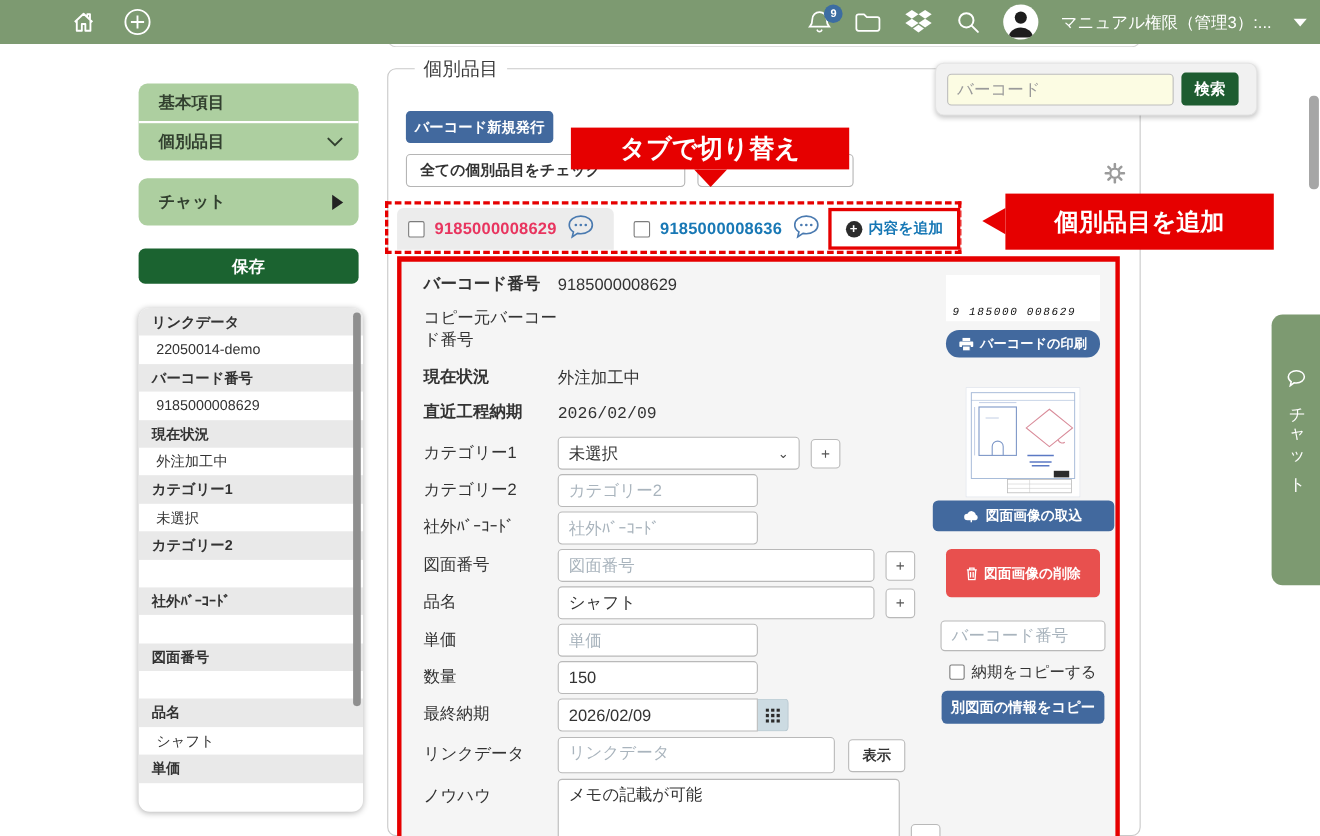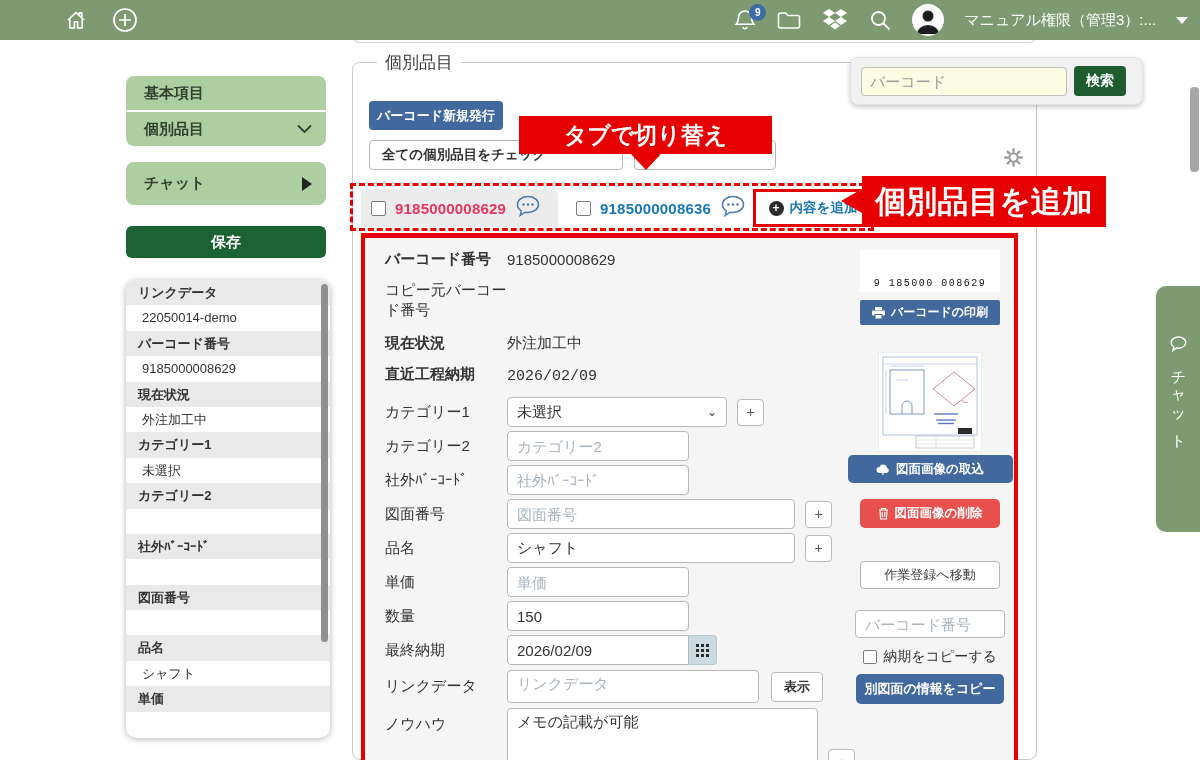--- a/index.html
+++ b/index.html
@@ -105,30 +105,30 @@
     border-radius:0 4px 4px 0; cursor:pointer; display:flex; align-items:center; justify-content:center; }
   .ta { border:1px solid #b9b9b9; border-radius:4px; background:#fff; font-size:15px; color:#333;
     padding:4px 9px; resize:none; font-family:inherit; }
   .show-btn { height:30px; padding:0 12px; background:#fff; border:1px solid #b9b9b9; border-radius:4px;
     font-size:13px; font-weight:bold; color:#333; margin-left:12px; cursor:pointer; }
 
   
   .right-col { position:absolute; right:8px; top:0; width:152px; display:flex; flex-direction:column;
     align-items:center; }
   .bc-card { margin-top:12px; width:140px; height:42px; background:#fff; padding:2px 6px 1px;
-    display:flex; flex-direction:column; align-items:center; }
+    display:flex; align-items:flex-end;font-style:italic; }
   .bc-bars { height:25px; background:repeating-linear-gradient(90deg,
       #111 0 2px,#fff 2px 3px,#111 3px 4px,#fff 4px 7px,#111 7px 8px,#fff 8px 9px,
       #111 9px 12px,#fff 12px 14px,#111 14px 15px,#fff 15px 16px,#111 16px 18px,#fff 18px 21px); }
   .bc-digits { font-family:"Liberation Mono","DejaVu Sans Mono",monospace; font-size:10px; color:#111;
     letter-spacing:1.5px; text-align:center; line-height:13px; white-space:nowrap; }
-  .print-btn { margin-top:8px; width:140px; height:25px; font-size:12px; border-radius:2px; }
+  .print-btn { margin-top:8px; width:140px; height:25px; font-size:12px; border-radius:12px; }
   .drawing { margin-top:27px; }
   .import-btn { margin-top:3px; width:165px; height:28px; font-size:12.5px; border-radius:5px;align-items:center; }
-  .delete-btn { margin-top:16px; width:140px; height:29px; font-size:12.5px; border-radius:5px;
+  .delete-btn { margin-top:16px; width:140px; height:44px; font-size:12.5px; border-radius:5px;
     background:#e8504e; color:#fff; border:none; font-weight:bold; display:flex; align-items:center;
     justify-content:center; gap:6px; cursor:pointer; }
   .move-btn { margin-top:33px; width:140px; height:28px; background:#fff; border:1px solid #b5b5b5;
     border-radius:4px; font-size:13px; color:#444; cursor:pointer; }
   .bc-input { margin-top:21px; width:150px; height:28px; }
   .copy-row { margin-top:10px; display:flex; align-items:center; gap:6px; font-size:14px; color:#333;
     white-space:nowrap; }
   .copy-row .cbx { width:14px; height:14px; margin:0; }
   .copy-btn { margin-top:8px; width:148px; height:30px; font-size:13px; border-radius:5px; }
 
@@ -143,21 +143,21 @@
     font-size:14px; font-weight:bold; cursor:pointer; }
 
   .gear { position:absolute; left:1004px; top:148px; z-index:8; cursor:pointer; }
 
   
   .callout { background:#e60000; color:#fff; font-weight:bold; display:flex; align-items:center;
     justify-content:center; z-index:30; }
   .co-tab { position:absolute; left:519px; top:116px; width:253px; height:38px; font-size:23px; }
   .co-tab .tri-down { position:absolute; left:112px; top:38px; width:0; height:0;
     border-left:15px solid transparent; border-right:15px solid transparent; border-top:16px solid #e60000; }
-  .co-add { position:absolute; left:862px; top:176px; width:244px; height:51px; font-size:31px; }
+  .co-add { position:absolute; left:914px; top:176px; width:244px; height:51px; font-size:22px; }
   .co-add .tri-left { position:absolute; left:-21px; top:13px; width:0; height:0;
     border-top:12px solid transparent; border-bottom:12px solid transparent;
     border-right:21px solid #e60000; }
 
   
   .chat-tab { position:absolute; left:1156px; top:286px; width:44px; height:246px; background:#7d9a71;
     border-radius:10px 0 0 10px; display:flex; flex-direction:column; align-items:center; gap:8px;
     padding-top:50px; cursor:pointer; z-index:20; }
   .chat-tab .vtxt { writing-mode:vertical-rl; color:#fff; font-size:15px; letter-spacing:4px; }
   .page-thumb { position:absolute; left:1190px; top:87px; width:9px; height:85px; background:#a6a6a6;
@@ -430,21 +430,20 @@
           <path d="M7 12 V6.5 M4.8 8.6 L7 6.3 l2.2 2.3" stroke="#fff" stroke-width="1.3" fill="none"></path>
         </svg>
         <span>図面画像の取込</span>
       </button>
       <button class="delete-btn">
         <svg width="11" height="13" viewBox="0 0 11 13" fill="none" stroke="#fff" stroke-width="1.2">
           <path d="M1 3 h9 M3.5 3 V1.5 h4 V3 M2 3 l.6 9 h5.8 L9 3 M4.3 5 v5 M6.7 5 v5"></path>
         </svg>
         <span>図面画像の削除</span>
       </button>
-      <button class="move-btn">作業登録へ移動</button>
       <input class="inp bc-input" placeholder="バーコード番号" style="">
       <label class="copy-row">
         <span class="cbx"></span>
         <span>納期をコピーする</span>
       </label>
       <button class="btn-blue copy-btn">別図面の情報をコピー</button>
     </div>
   </div>
 </section>
 

